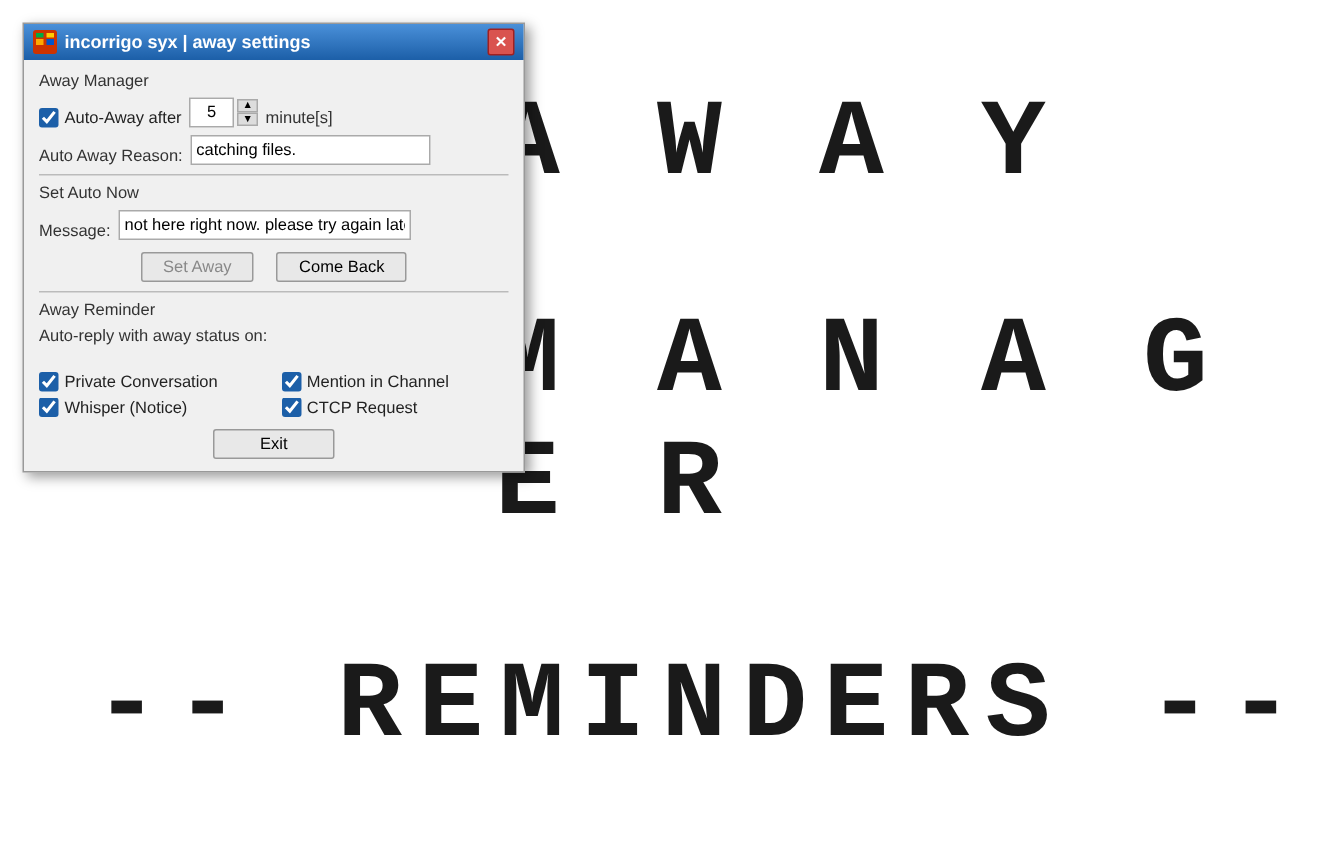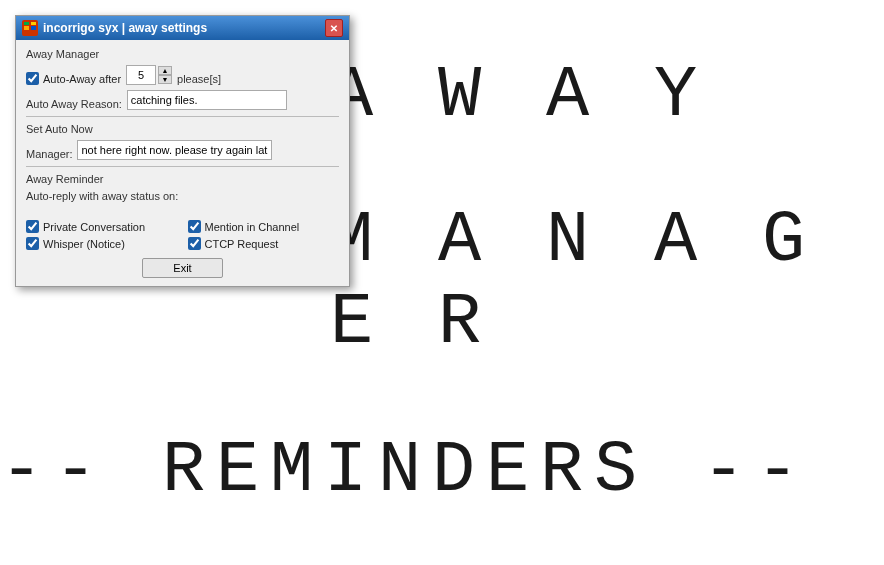--- a/index.html
+++ b/index.html
@@ -9,41 +9,41 @@
       background: #ffffff;
       font-family: Arial, sans-serif;
       overflow: hidden;
       position: relative;
     }
 
     
     .bg-text {
       position: absolute;
       font-family: 'Courier New', Courier, monospace;
-      font-weight: 400;
+      font-weight: 700;
       letter-spacing: 0.15em;
       color: #1a1a1a;
       user-select: none;
     }
     .bg-away {
       top: 55px;
       left: 330px;
       font-size: 72px;
     }
     .bg-manager {
       top: 200px;
       left: 330px;
       font-size: 72px;
     }
     .bg-reminders-line {
       top: 430px;
       left: 0px;
       font-size: 72px;
       width: 873px;
-      text-align: left;
+      text-align: right;
     }
 
     
     .dialog {
       position: absolute;
       top: 15px;
       left: 15px;
       width: 335px;
       background: #f0f0f0;
       border: 1px solid #999;
@@ -257,37 +257,41 @@
         <input type="checkbox" checked="" style="">
         <span>Auto-Away after</span>
       </label>
       <div class="spinner-group">
         <input type="text" class="spinner-input" value="5" style="">
         <div class="spinner-btns">
           <button class="spinner-btn">▲</button>
           <button class="spinner-btn">▼</button>
         </div>
       </div>
-      <span class="field-label">please[s]</span>
+      <span class="field-label">minute[s]</span>
     </div>
 
     <div class="row">
       <span class="field-label">Auto Away Reason:</span>
       <input type="text" style="width: 160px;" value="catching files.">
     </div>
 
     <hr class="separator">
 
     <div class="section-label">Set Auto Now</div>
 
     <div class="row">
-      <span class="field-label">Manager:</span>
+      <span class="field-label">Message:</span>
       <input type="text" class="message-field" value="not here right now. please try again later." style="">
     </div>
 
+    <div class="btn-row">
+      <button class="btn btn-disabled">Set Away</button>
+      <button class="btn">Come Back</button>
+    </div>
 
     <hr class="separator">
 
     <div class="section-label">Away Reminder</div>
     <div class="auto-reply-label">Auto-reply with away status on:</div>
 
     <div class="checkboxes-grid">
     <label class="checkbox-label">
           <input type="checkbox" checked="" style="">
           <span>Private Conversation</span>

